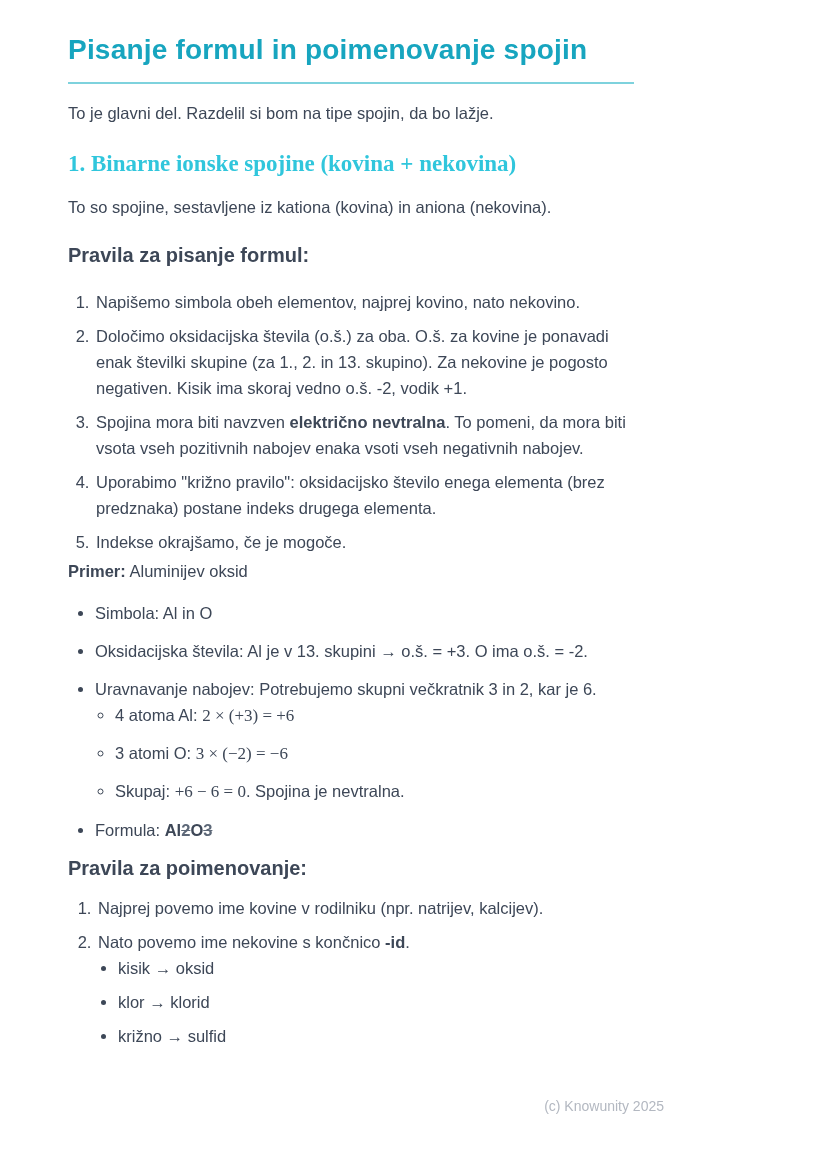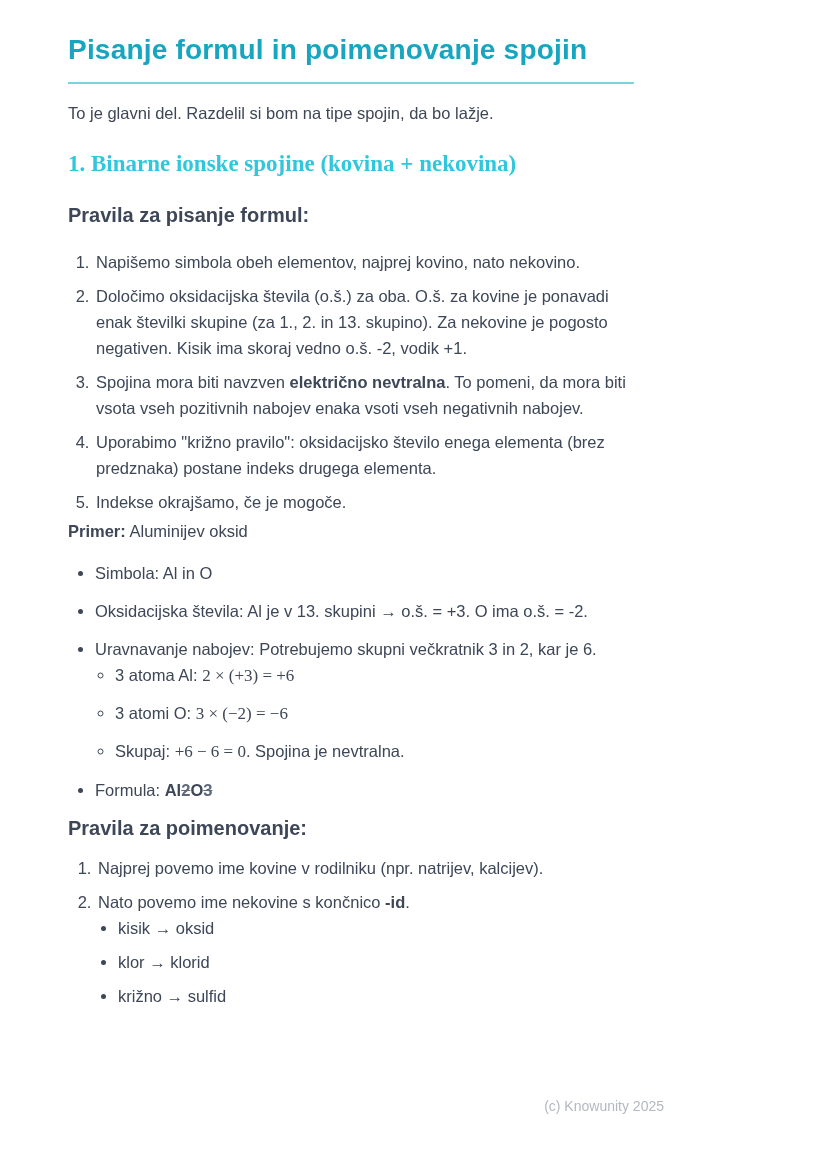--- a/index.html
+++ b/index.html
@@ -140,40 +140,41 @@
   <div class="content">
 
     <h1 class="doc-title">Pisanje formul in poimenovanje spojin</h1>
 
     <hr class="divider">
 
     <p class="para">To je glavni del. Razdelil si bom na tipe spojin, da bo lažje.</p>
 
     <h2 class="section-heading">1. Binarne ionske spojine (kovina + nekovina)</h2>
 
+    <p class="para desc">To so spojine, sestavljene iz kationa (kovina) in aniona (nekovina).</p>
 
     <p class="rules-label">Pravila za pisanje formul:</p>
 
     <ol class="rules-list">
       <li><span>Napišemo simbola obeh elementov, najprej kovino, nato nekovino.</span></li>
       <li><span>Določimo oksidacijska števila (o.š.) za oba. O.š. za kovine je ponavadi enak številki skupine (za 1., 2. in 13. skupino). Za nekovine je pogosto negativen. Kisik ima skoraj vedno o.š. -2, vodik +1.</span></li>
       <li><span>Spojina mora biti navzven </span><span class="bold">električno nevtralna</span><span>. To pomeni, da mora biti vsota vseh pozitivnih nabojev enaka vsoti vseh negativnih nabojev.</span></li>
       <li><span>Uporabimo "križno pravilo": oksidacijsko število enega elementa (brez predznaka) postane indeks drugega elementa.</span></li>
       <li><span>Indekse okrajšamo, če je mogoče.</span></li>
     </ol>
 
     <p class="para example-label-line"><strong>Primer:</strong><span> Aluminijev oksid</span></p>
 
     <ul class="example-list">
       <li><span>Simbola: Al in O</span></li>
       <li><span>Oksidacijska števila: Al je v 13. skupini → o.š. = +3. O ima o.š. = -2.</span></li>
       <li>
         <span>Uravnavanje nabojev: Potrebujemo skupni večkratnik 3 in 2, kar je 6.</span>
         <ul class="sub-list">
-          <li><span>3 atoma Al: </span><span class="math">2 × (+3) = +6</span></li>
+          <li><span>4 atoma Al: </span><span class="math">2 × (+3) = +6</span></li>
           <li><span>3 atomi O: </span><span class="math">3 × (−2) = −6</span></li>
           <li><span>Skupaj: </span><span class="math">+6 − 6 = 0</span><span>. Spojina je nevtralna.</span></li>
         </ul>
       </li>
       <li><span>Formula: </span><span class="bold">Al</span><span class="strike-index">2</span><span class="bold">O</span><span class="strike-index">3</span></li>
     </ul>
 
     <p class="rules-label naming-label">Pravila za poimenovanje:</p>
 
     <ol class="naming-list">

